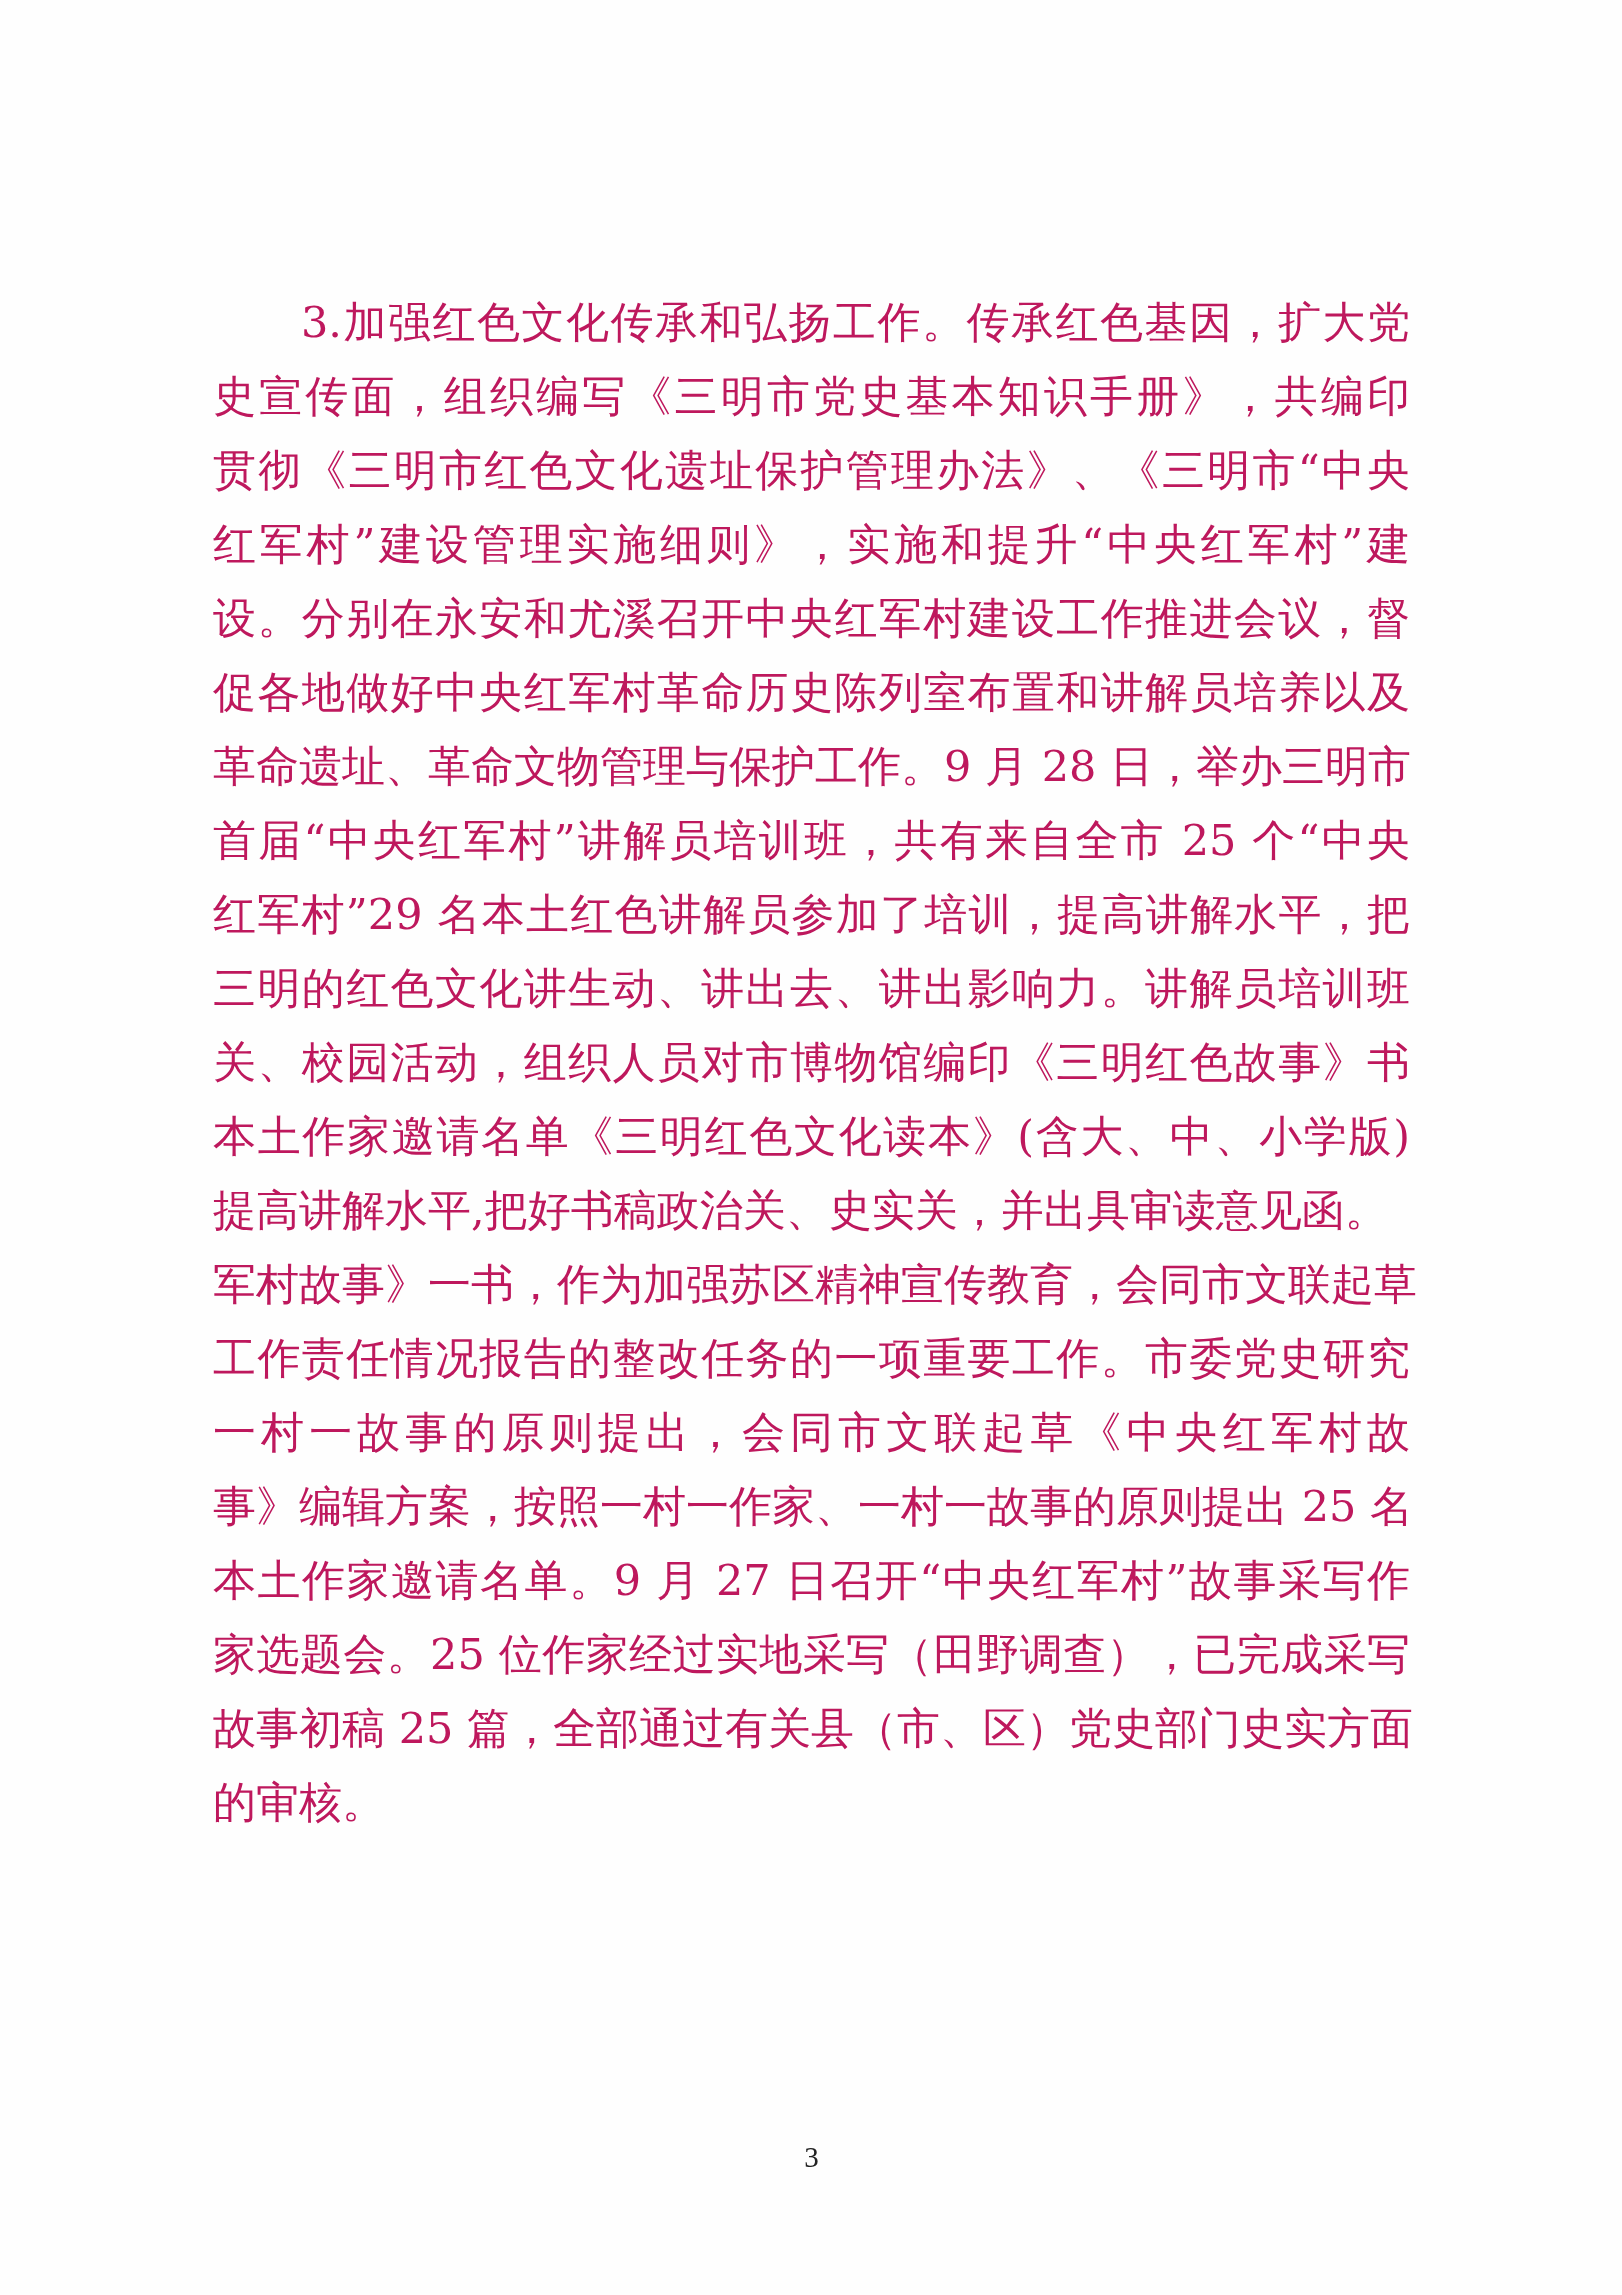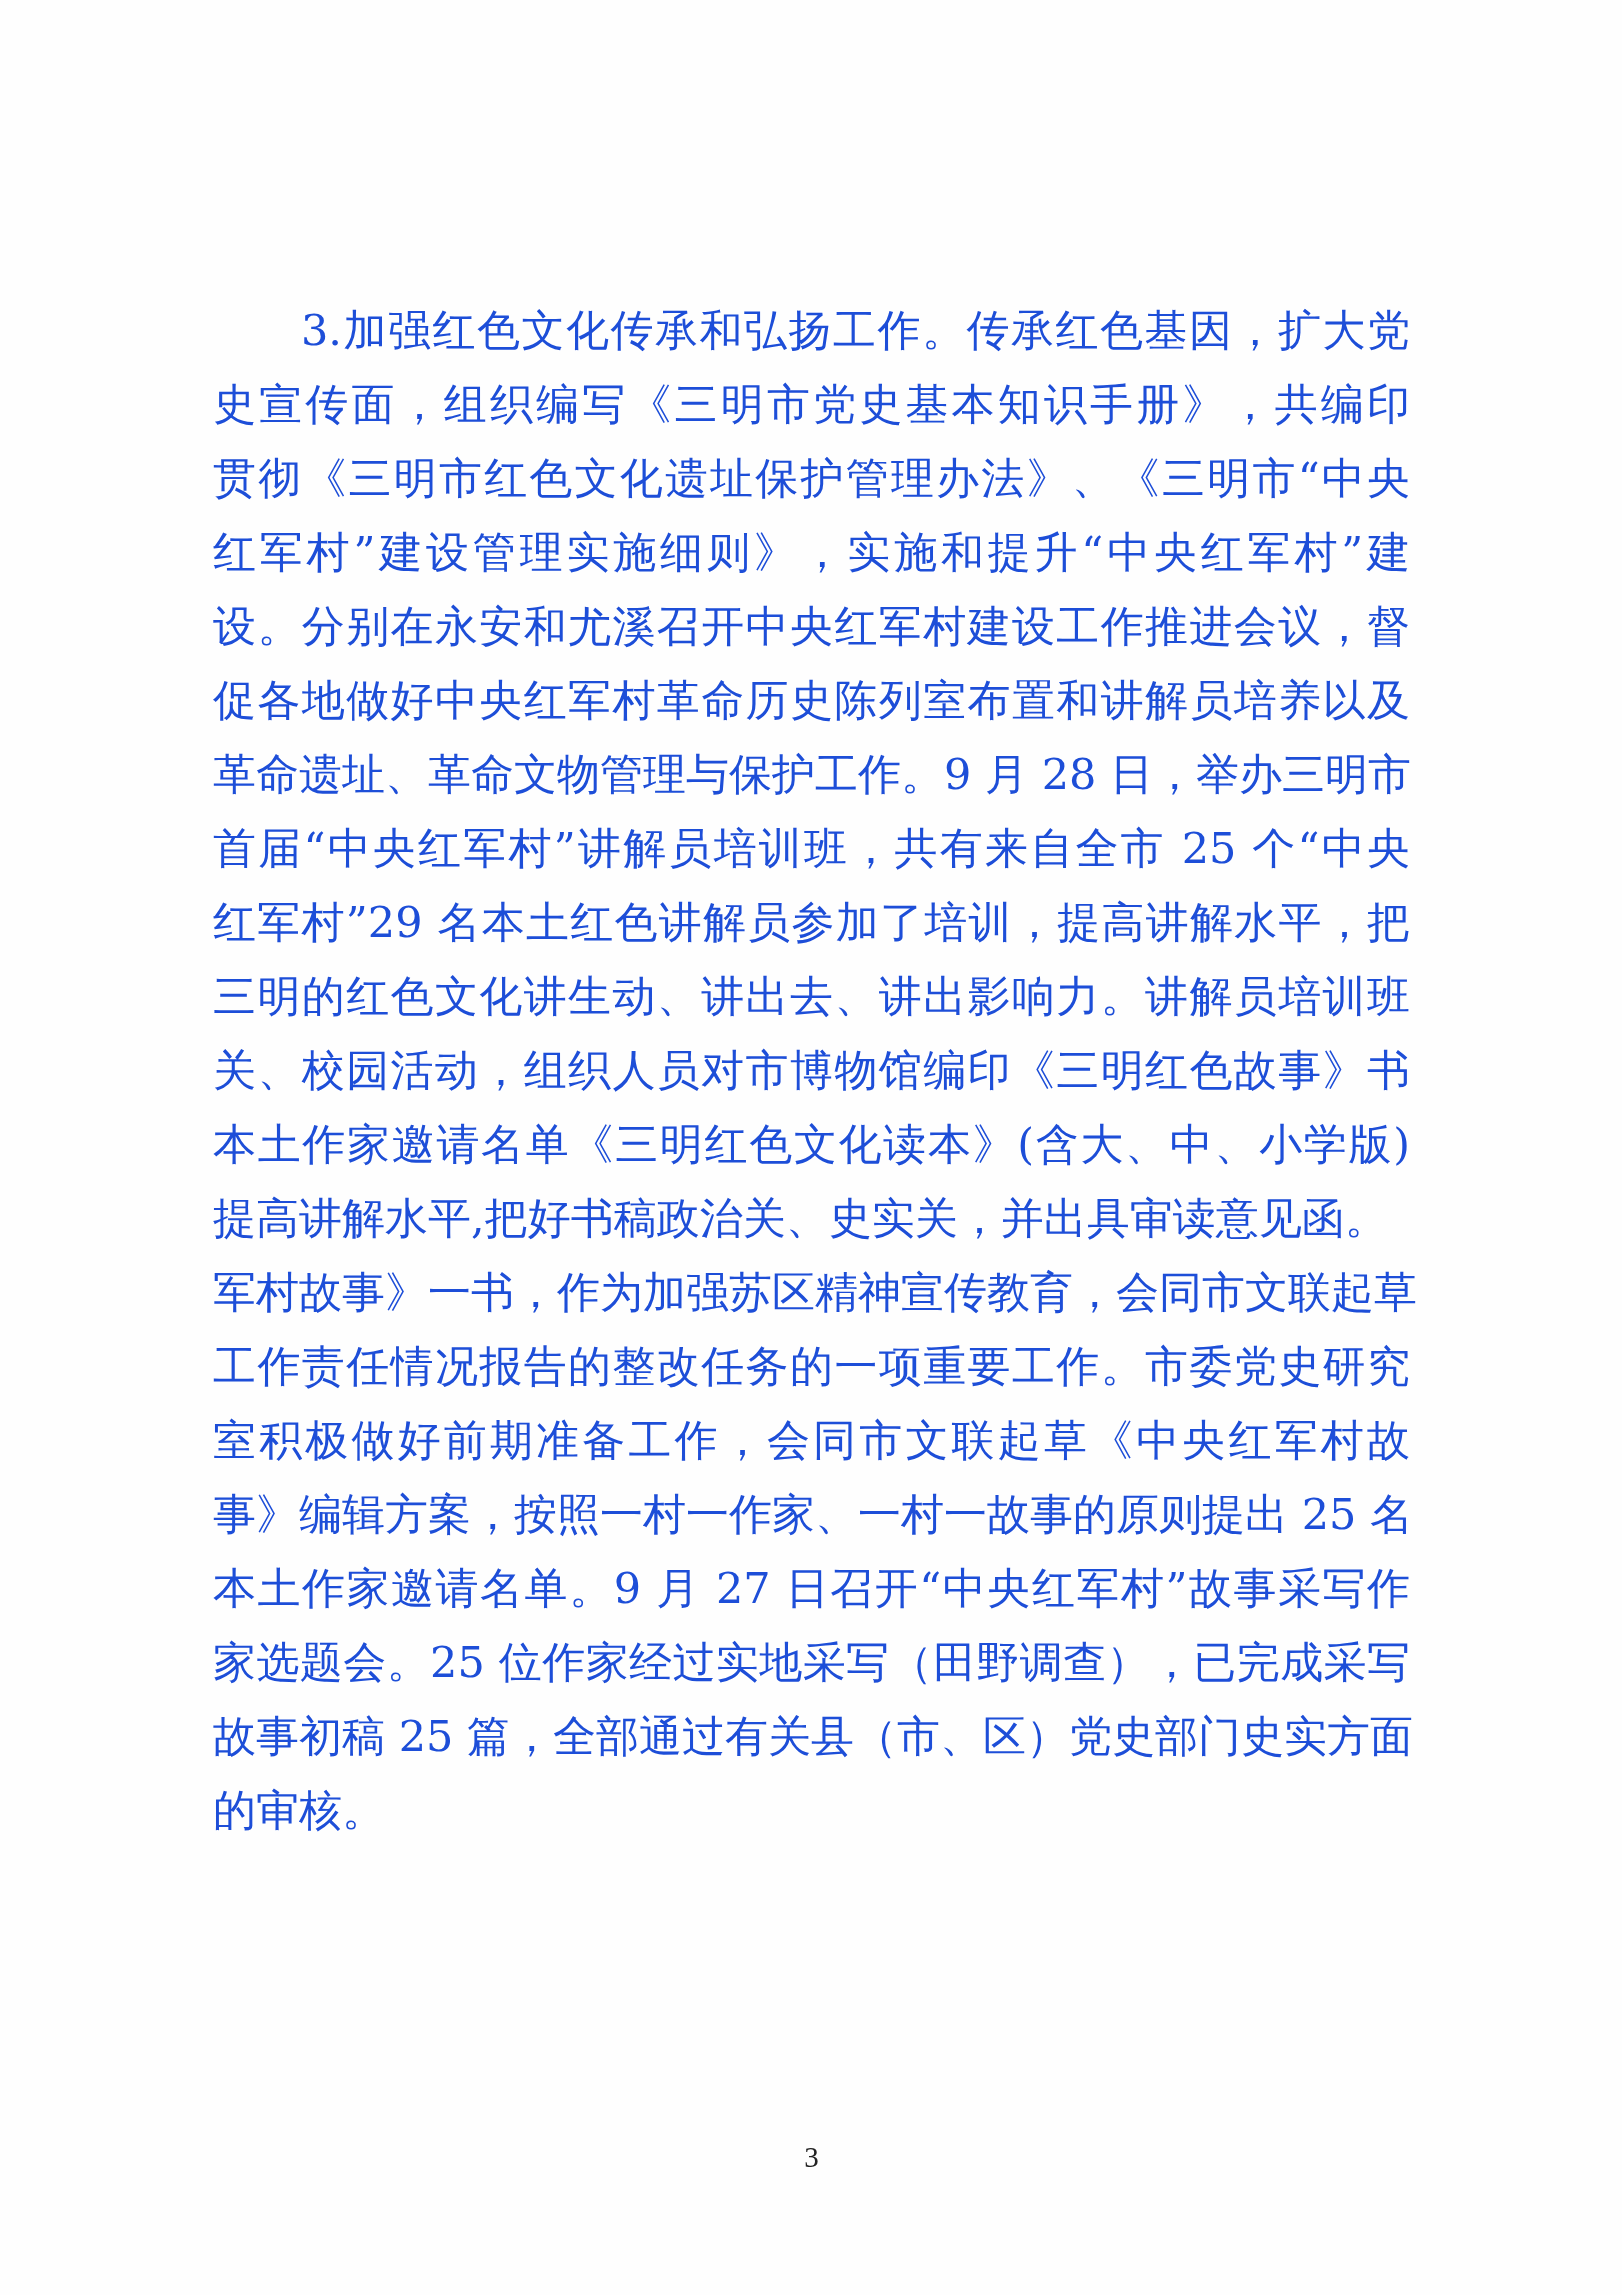--- a/index.html
+++ b/index.html
@@ -22,22 +22,21 @@
       height: 2295px;
       background: #fefefe;
     }
     .text-block {
       position: absolute;
       left: 213px;
       top: 292px;
       width: 1197px;
       font-family: "DejaVu Serif", "Liberation Serif", serif;
       font-size: 43px;
-      color: #1d4ed8;
-      margin-top: 8px;
+      color: #be185d;
     }
     .line {
       display: block;
       height: 74px;
       line-height: 60px;
       white-space: nowrap;
       text-align: justify;
       text-align-last: justify;
       text-justify: inter-character;
       overflow: visible;
@@ -77,21 +76,21 @@
       <span class="line">红军村”29 名本土红色讲解员参加了培训，提高讲解水平，把</span>
       <span class="line">三明的红色文化讲生动、讲出去、讲出影响力。讲解员培训班</span>
       <span class="line">关、校园活动，组织人员对市博物馆编印《三明红色故事》书</span>
       <span class="line">本土作家邀请名单《三明红色文化读本》(含大、中、小学版)</span>
       <span class="line last">提高讲解水平,把好书稿政治关、史实关，并出具审读意见函。</span>
     </div>
 
     <div>
       <span class="line">军村故事》一书，作为加强苏区精神宣传教育，会同市文联起草</span>
       <span class="line">工作责任情况报告的整改任务的一项重要工作。市委党史研究</span>
-      <span class="line">室积极做好前期准备工作，会同市文联起草《中央红军村故</span>
+      <span class="line">一村一故事的原则提出，会同市文联起草《中央红军村故</span>
       <span class="line">事》编辑方案，按照一村一作家、一村一故事的原则提出 25 名</span>
       <span class="line">本土作家邀请名单。9 月 27 日召开“中央红军村”故事采写作</span>
       <span class="line">家选题会。25 位作家经过实地采写（田野调查），已完成采写</span>
       <span class="line">故事初稿 25 篇，全部通过有关县（市、区）党史部门史实方面</span>
       <span class="line last">的审核。</span>
     </div>
 
   </div>
 
   <div class="page-number">3</div>

